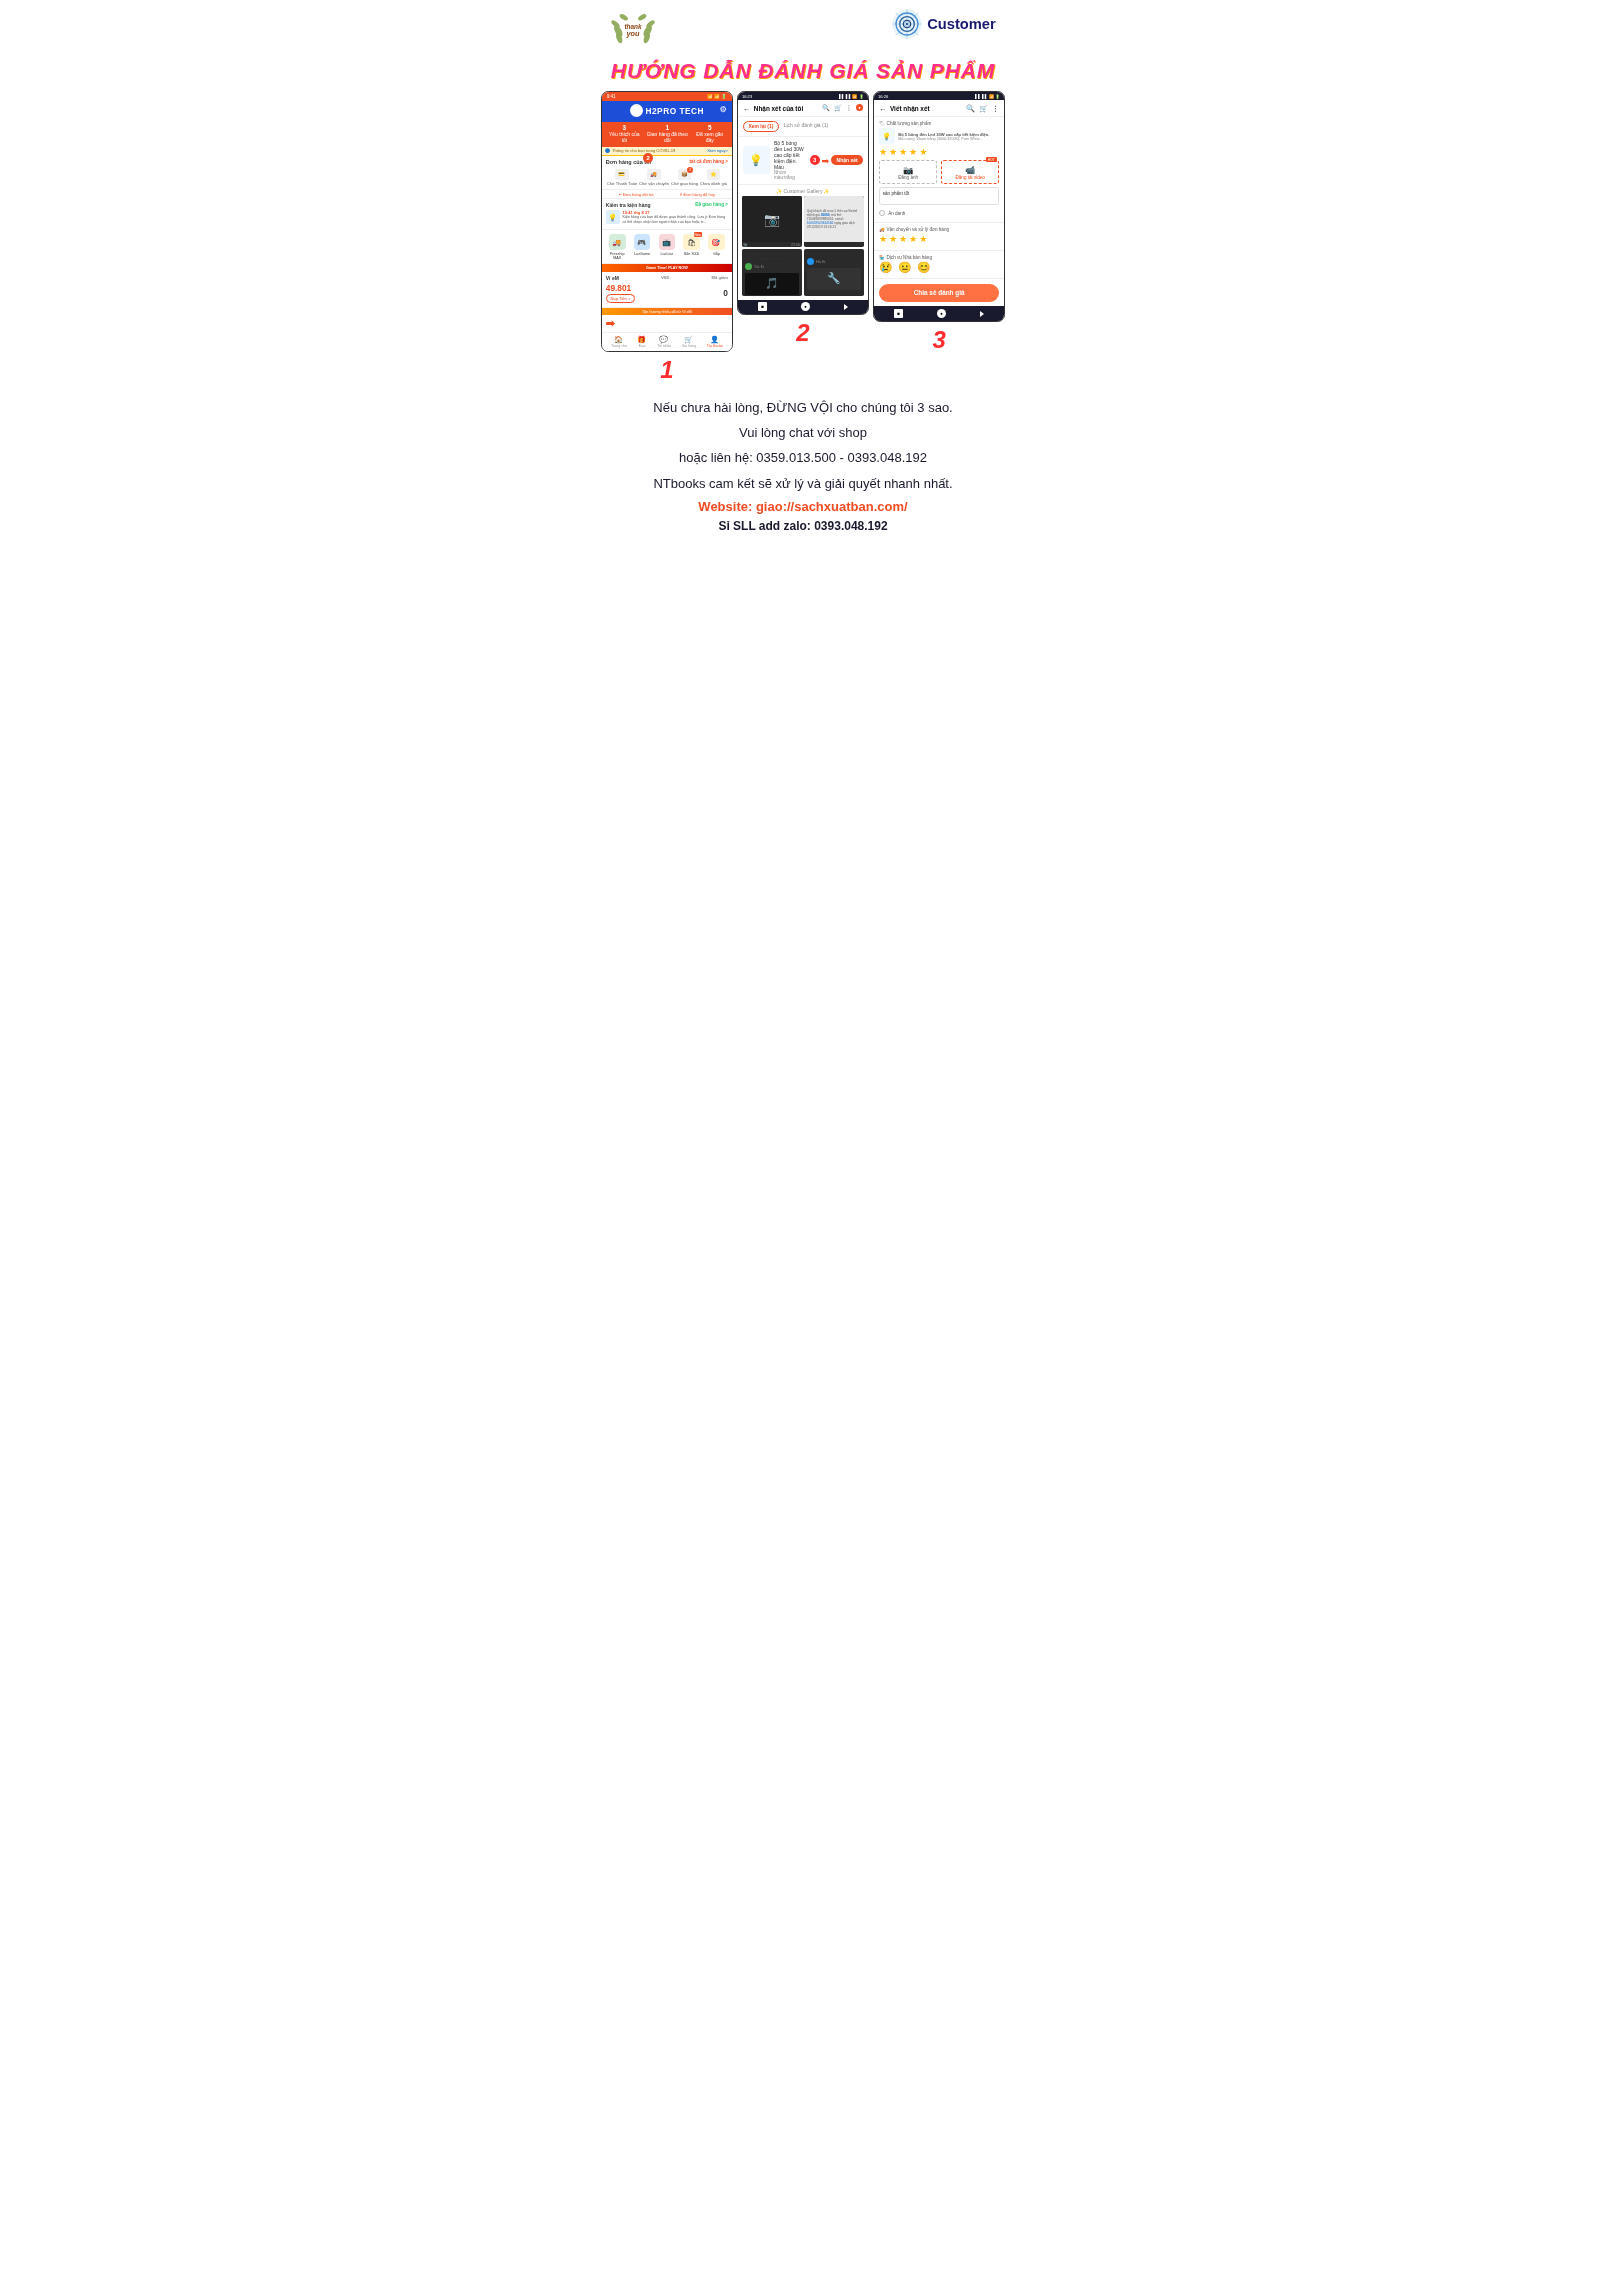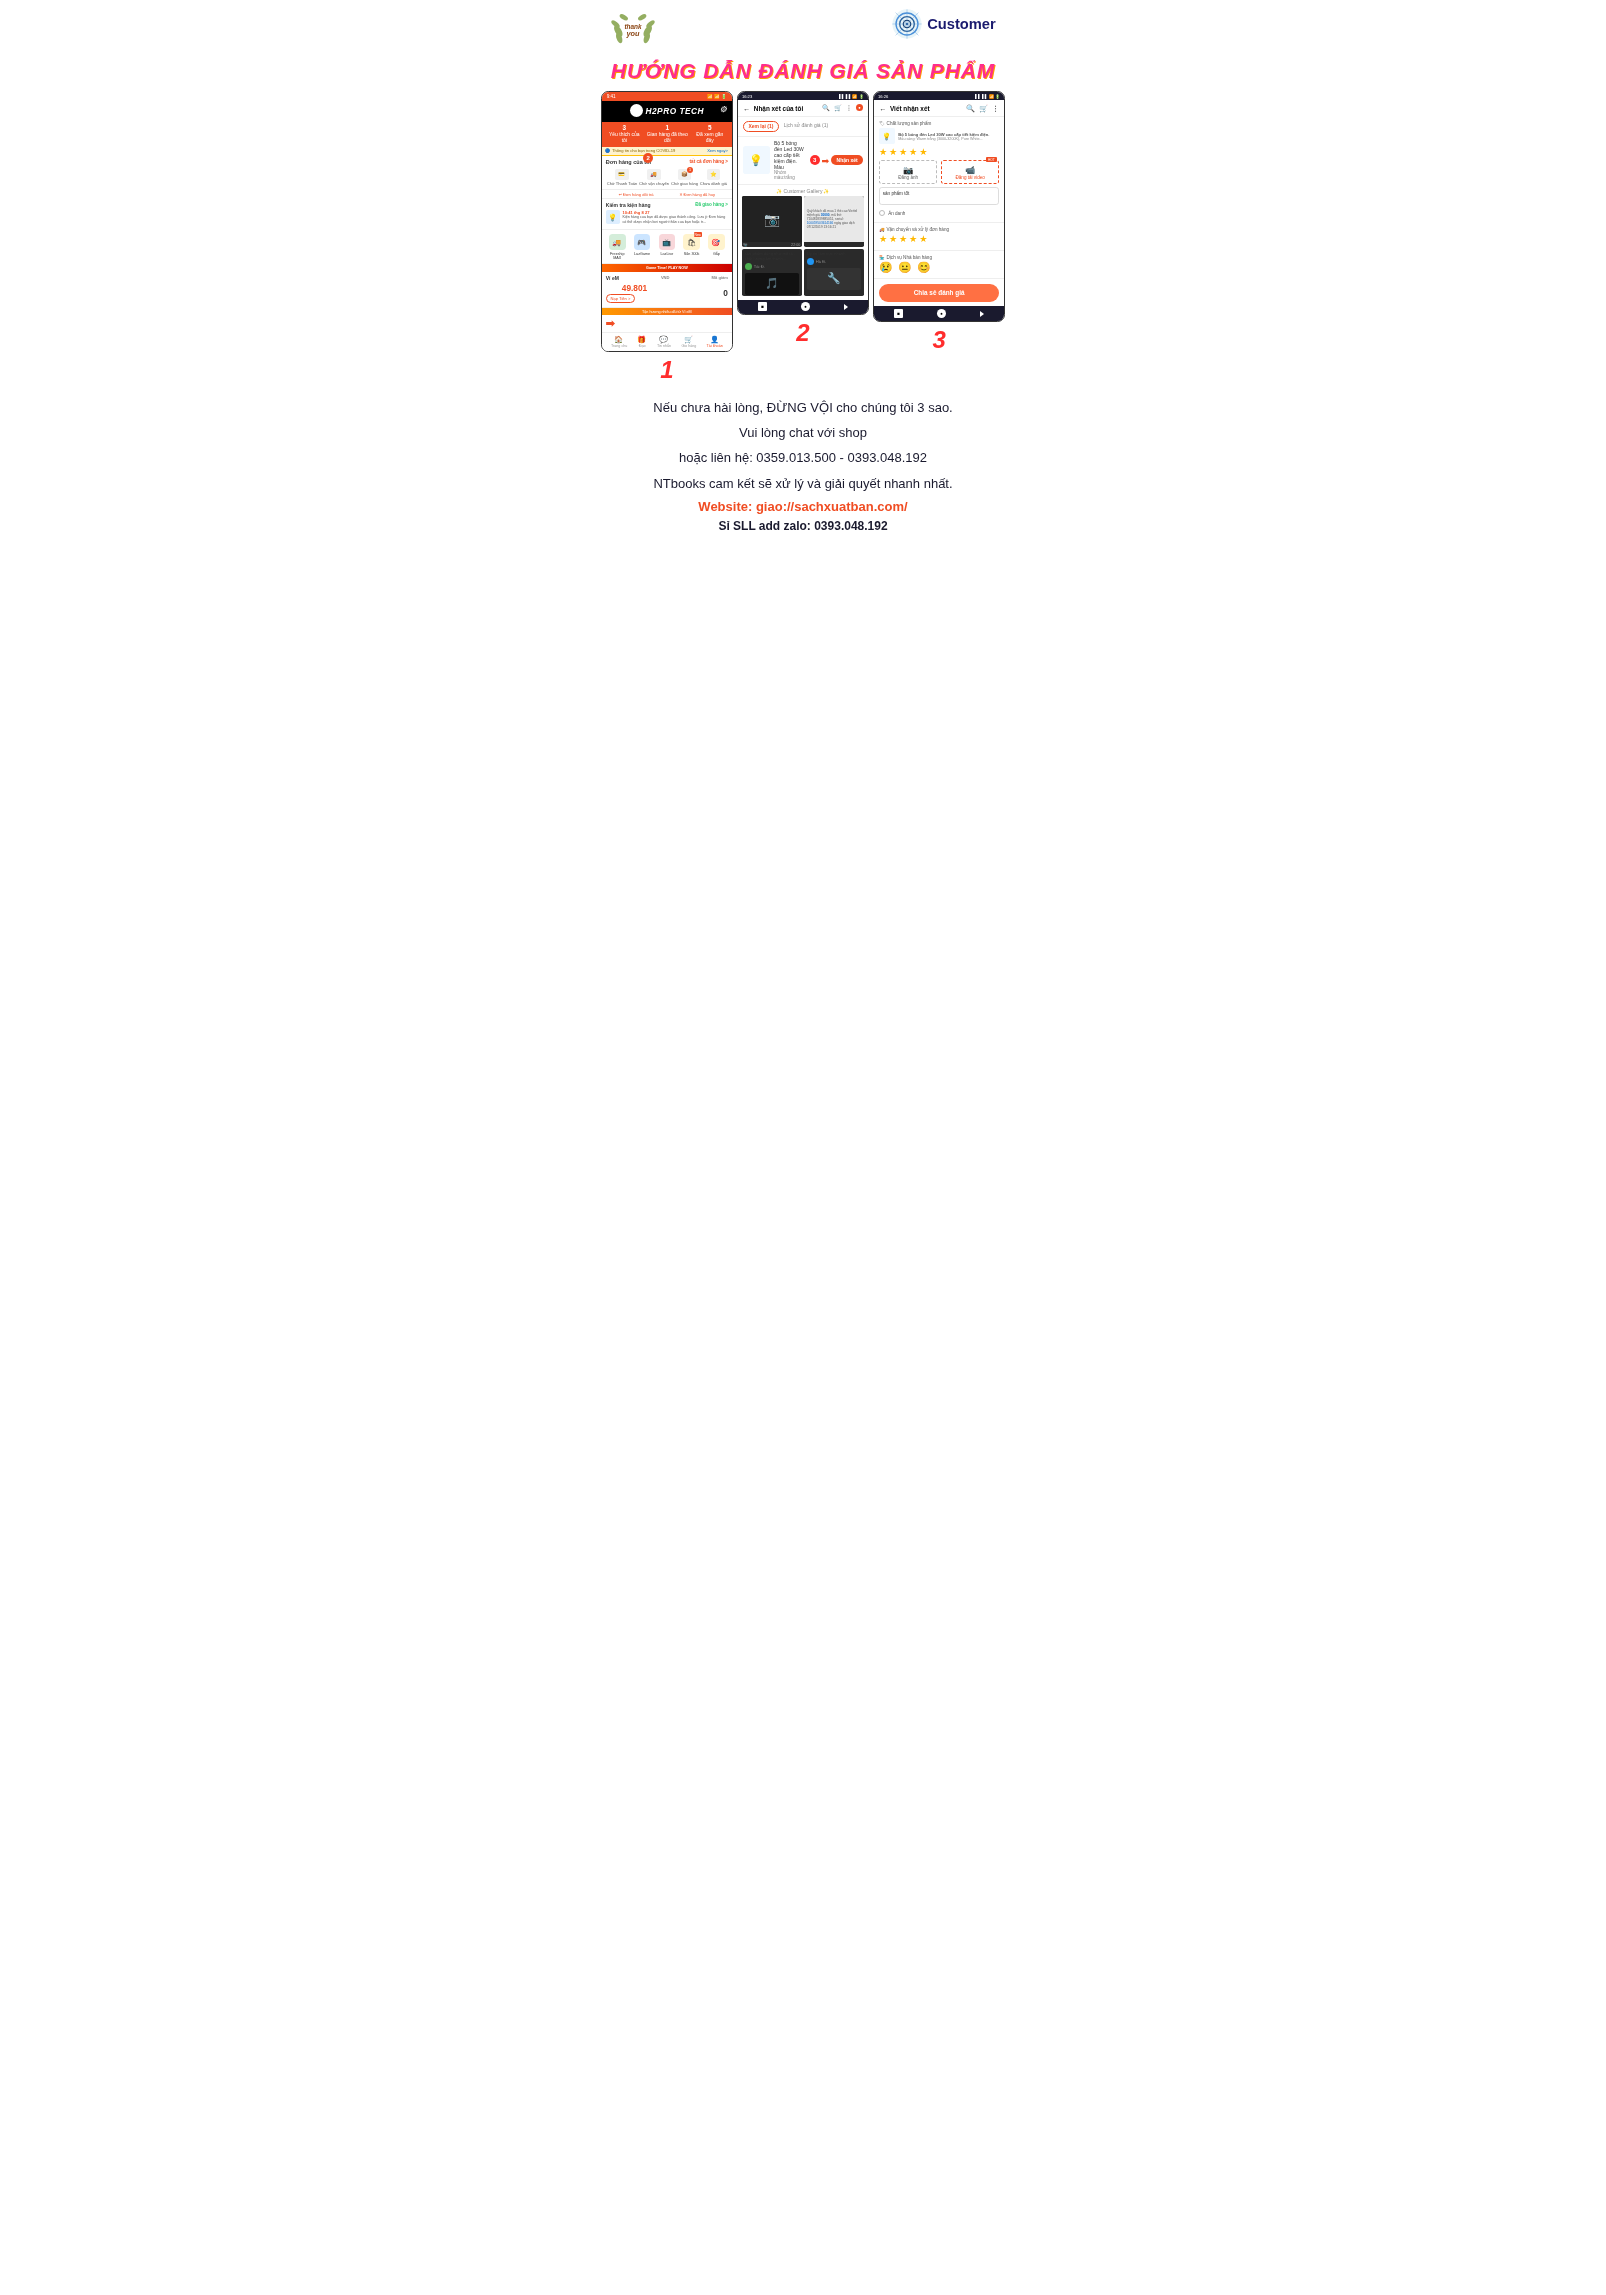--- a/index.html
+++ b/index.html
@@ -76,26 +76,25 @@
     .phone1-status {
       background: #f04d23;
       color: #fff;
       font-size: 4.6px;
       padding: 1.8px 4.6px;
       display: flex;
       justify-content: space-between;
       align-items: center;
     }
     .phone1-header {
-      background: #000000;
+      background: #1d4ed8;
       color: #fff;
       text-align: right;
       padding: 3.7px 4.6px 4.6px;
       position: relative;
-      font-style: italic;
     }
     .phone1-logo {
       font-size: 10px;
       font-weight: bold;
       display: flex;
       align-items: center;
       justify-content: center;
       gap: 2.8px;
     }
     .phone1-logo-circle {
@@ -268,21 +267,20 @@
     .wallet-row {
       display: flex;
       justify-content: space-between;
       align-items: center;
       padding: 1.8px 0;
     }
     .wallet-amount {
       font-size: 8.3px;
       font-weight: bold;
       color: #f04d23;
-      margin-left: 16px;
     }
     .nap-tien-btn {
       background: #fff;
       border: 0.5px solid #f04d23;
       color: #f04d23;
       border-radius: 5.5px;
       padding: 0.9px 3.7px;
       font-size: 4.1px;
     }
 

